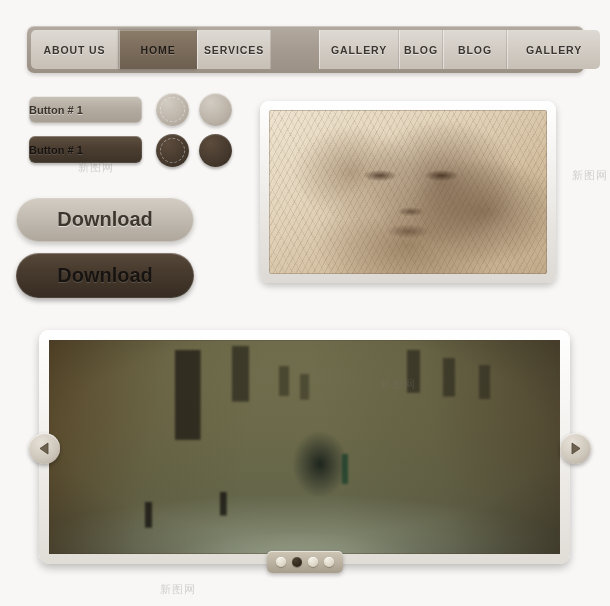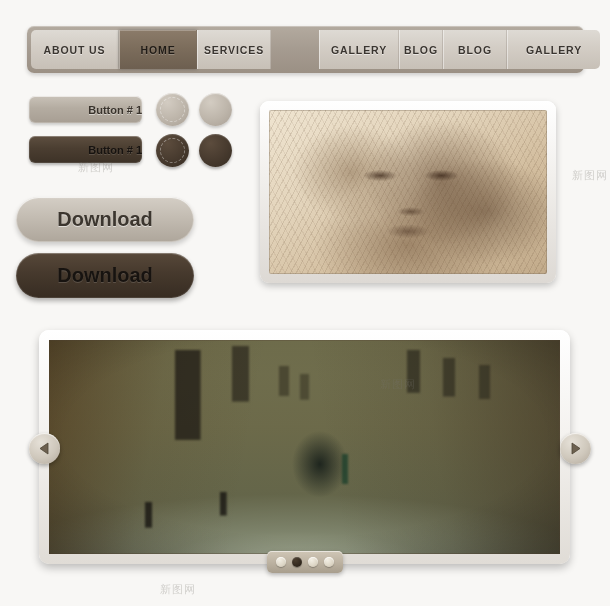--- a/index.html
+++ b/index.html
@@ -63,21 +63,21 @@
 
   
   .rect-btn {
     position: absolute;
     left: 29px;
     width: 113px;
     height: 27px;
     border-radius: 6px;
     display: flex;
     align-items: center;
-    justify-content: flex-end;
+    justify-content: flex-start;
     font-size: 11px;
     font-weight: bold;
     cursor: pointer;
   }
   #rect-btn-light {
     top: 96px;
     background: linear-gradient(to bottom, #c6bfb5 0%, #b6ae a3 40%, #a79e93 100%);
     background: linear-gradient(to bottom, #c9c2b8 0%, #b4aca1 45%, #a79e93 100%);
     color: #39332c;
     text-shadow: 0 1px 0 rgba(255,255,255,0.5);

